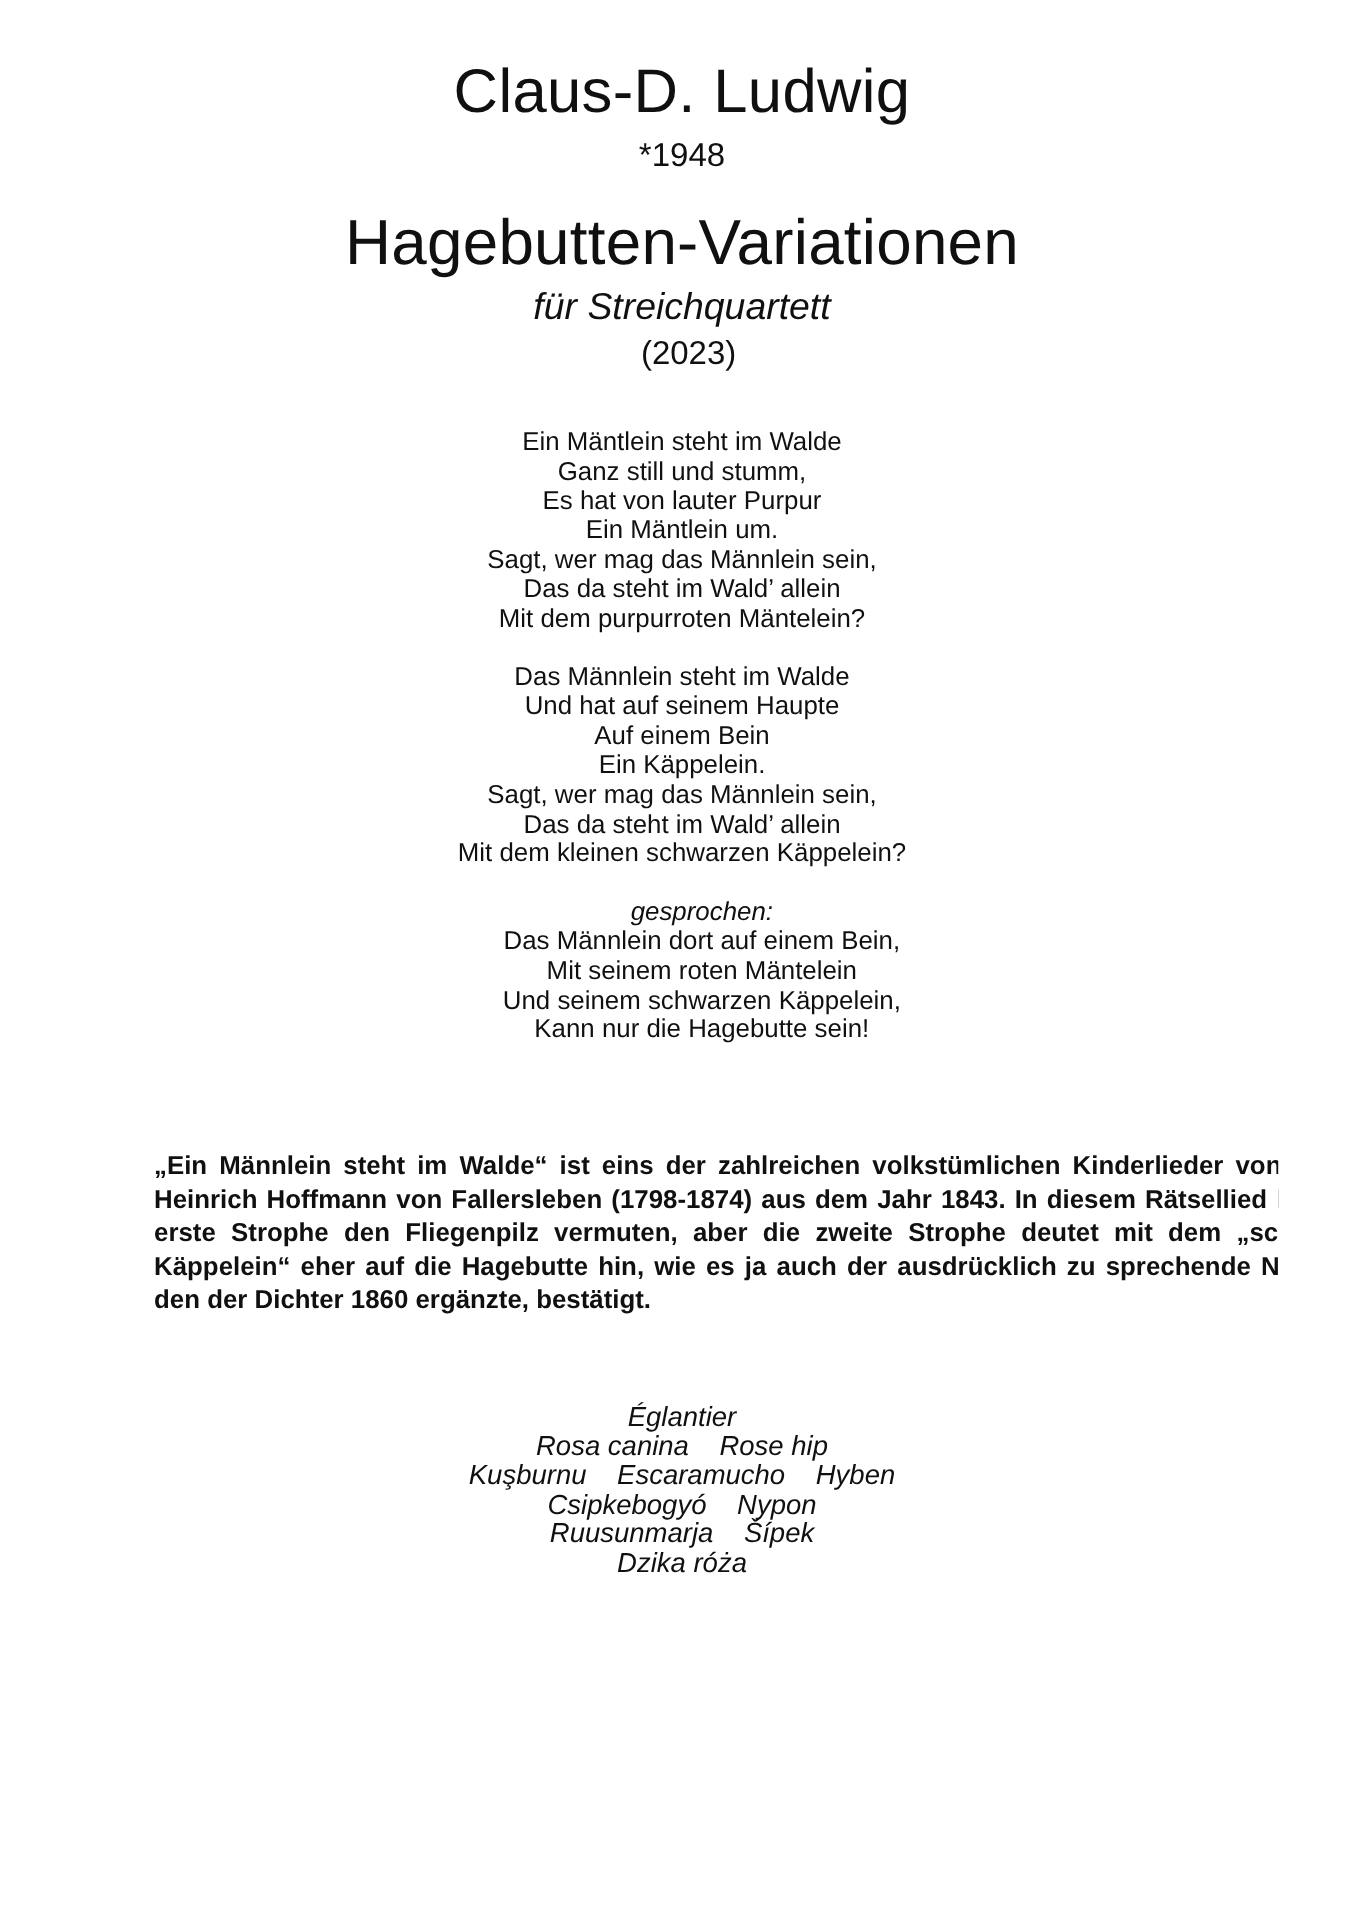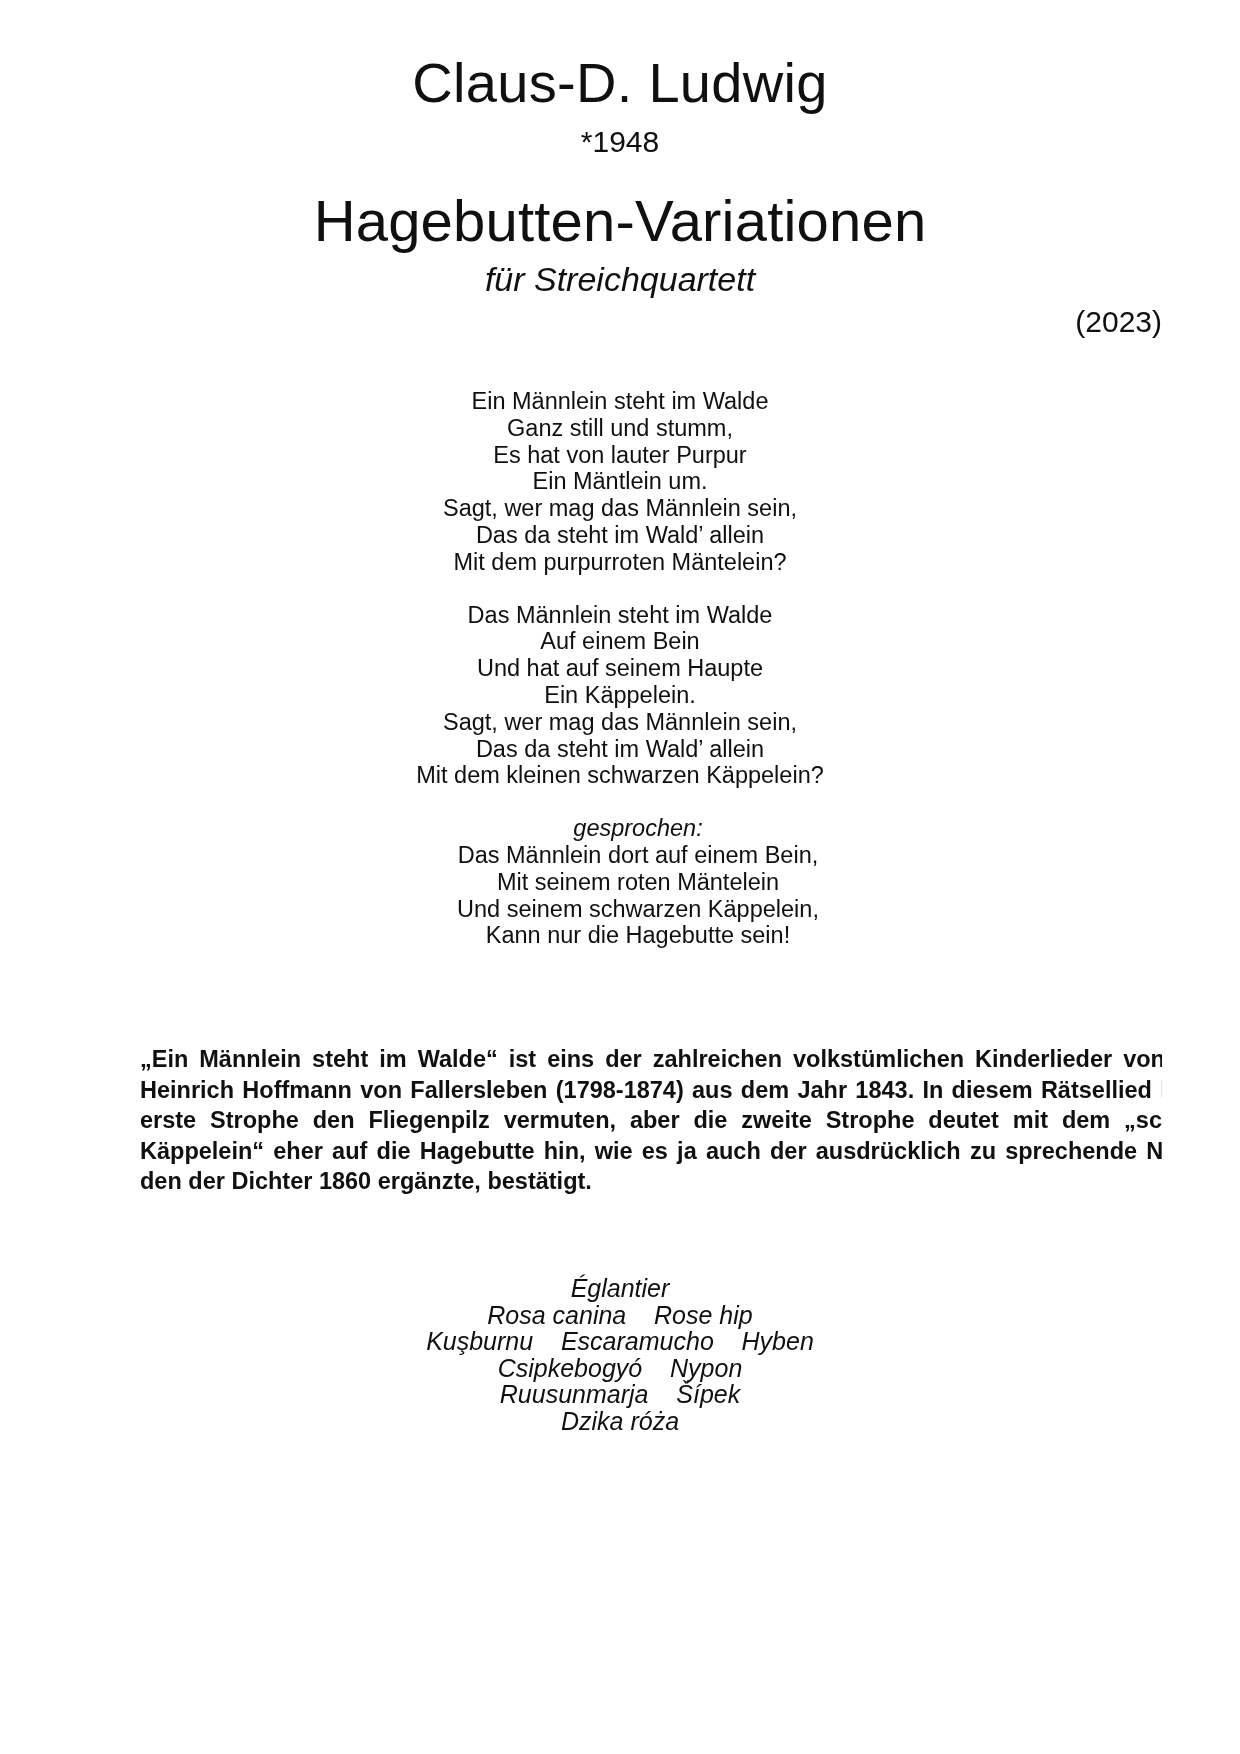--- a/index.html
+++ b/index.html
@@ -52,21 +52,20 @@
     font-weight: 400;
     margin: 6px 0 0 0;
     line-height: 1.16;
     font-style: italic;
   }
   .year {
     font-size: 30px;
     font-weight: 400;
     margin: 6px 0 0 12px;
     line-height: 1.16;
-    text-align: right;
   }
 
   
   .poem {
     position: absolute;
     left: 0;
     top: 388px;
     width: 100%;
     text-align: center;
     font-size: 23.5px;
@@ -130,33 +129,33 @@
     <h1 class="composer">Claus-D. Ludwig</h1>
     <div class="lifedate">*1948</div>
     <h2 class="work-title">Hagebutten-Variationen</h2>
     <div class="subtitle">für Streichquartett</div>
     <div class="year">(2023)</div>
   </div>
 
   <div class="poem">
 
     <div class="stanza">
-      <span class="verse-line">Ein Männlein steht im Walde</span>
+      <span class="verse-line">Ein Mäntlein steht im Walde</span>
       <span class="verse-line">Ganz still und stumm,</span>
       <span class="verse-line">Es hat von lauter Purpur</span>
       <span class="verse-line">Ein Mäntlein um.</span>
       <span class="verse-line">Sagt, wer mag das Männlein sein,</span>
       <span class="verse-line">Das da steht im Wald’ allein</span>
       <span class="verse-line">Mit dem purpurroten Mäntelein?</span>
     </div>
 
     <div class="stanza">
       <span class="verse-line">Das Männlein steht im Walde</span>
+      <span class="verse-line">Und hat auf seinem Haupte</span>
       <span class="verse-line">Auf einem Bein</span>
-      <span class="verse-line">Und hat auf seinem Haupte</span>
       <span class="verse-line">Ein Käppelein.</span>
       <span class="verse-line">Sagt, wer mag das Männlein sein,</span>
       <span class="verse-line">Das da steht im Wald’ allein</span>
       <span class="verse-line">Mit dem kleinen schwarzen Käppelein?</span>
     </div>
 
     <div class="stanza stanza-spoken">
       <span class="direction">gesprochen:</span>
       <span class="verse-line">Das Männlein dort auf einem Bein,</span>
       <span class="verse-line">Mit seinem roten Mäntelein</span>

